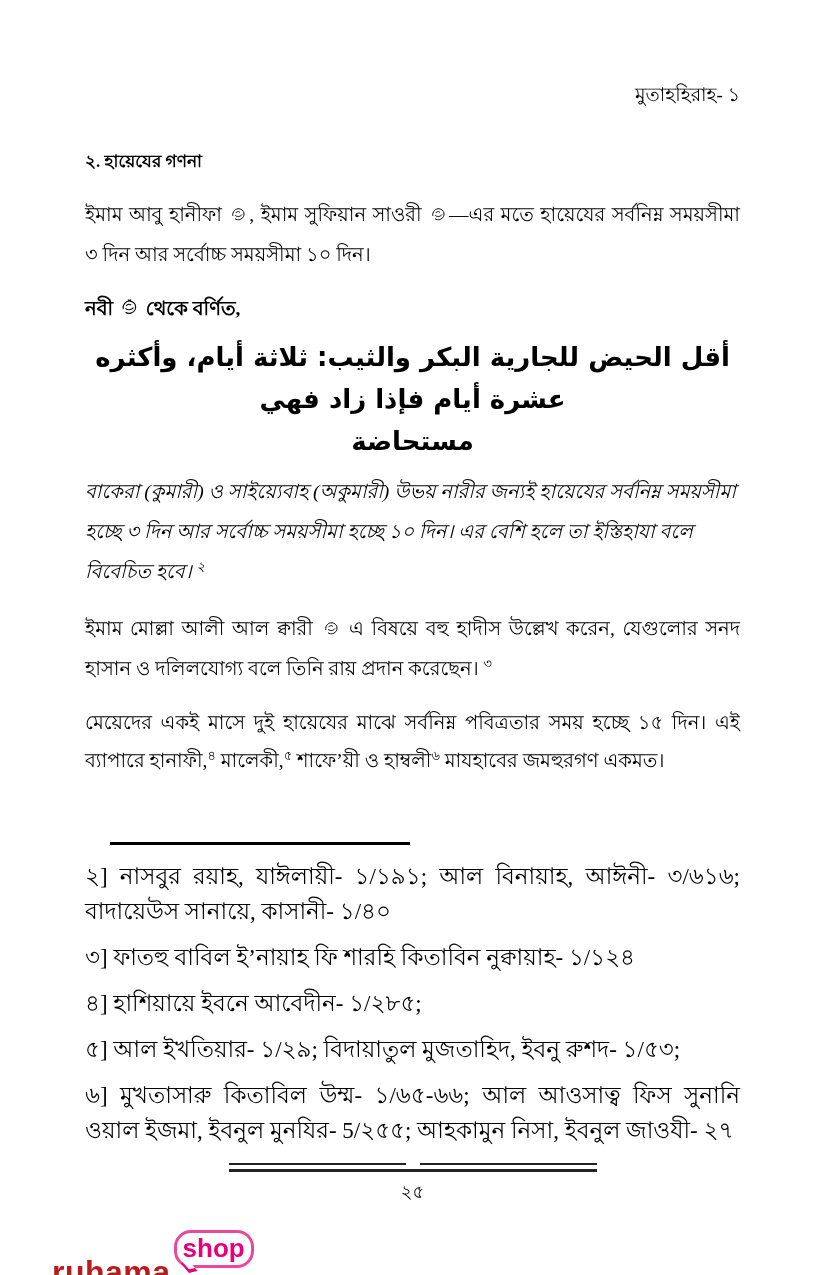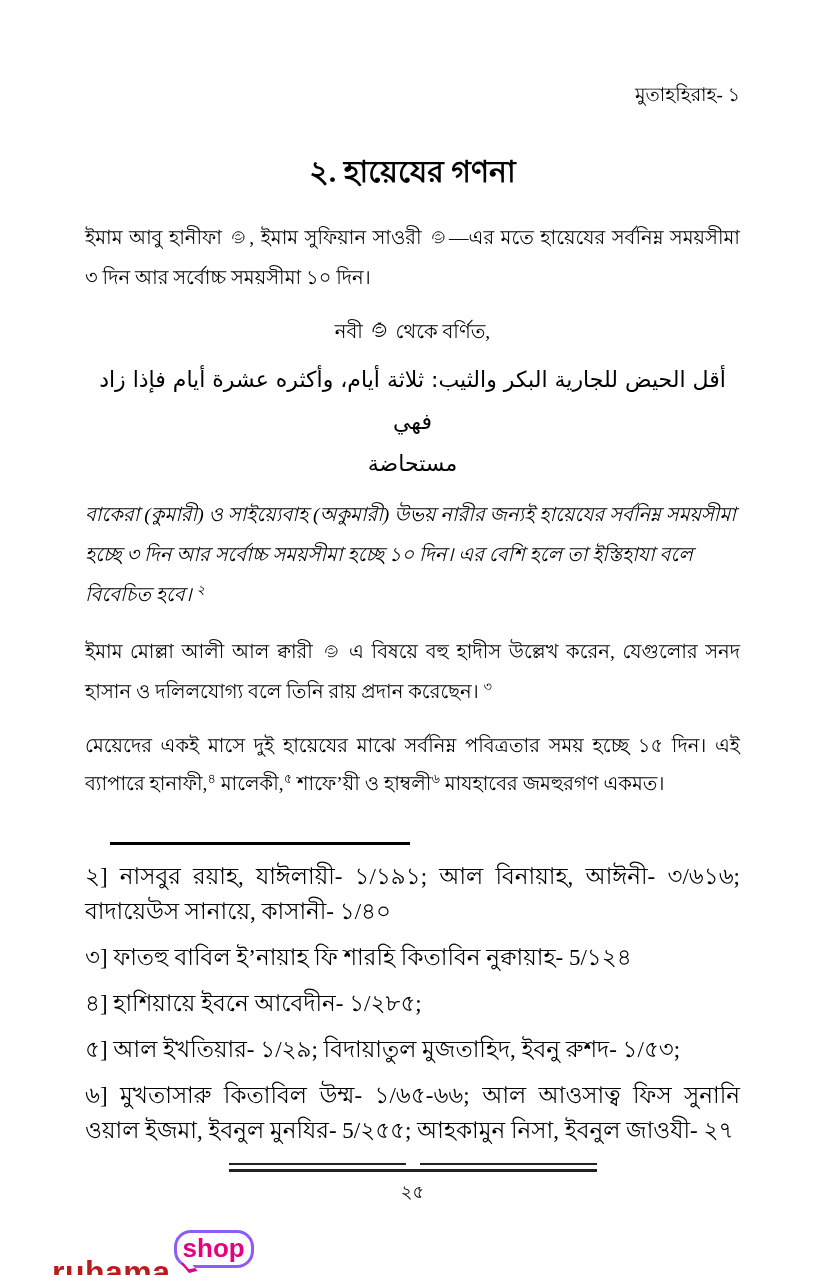--- a/index.html
+++ b/index.html
@@ -18,40 +18,40 @@
     top: 80px; left: 85px; right: 85px;
     text-align: right;
     font-size: 19px;
     color: #000;
   }
   .content {
     position: absolute;
     top: 148px; left: 85px; right: 85px;
   }
   .section-heading {
-    font-size: 30px;
+    font-size: 17px;
     font-weight: bold;
     margin-bottom: 20px;
-    text-align: center;
   }
   .body-para {
     font-size: 19.5px;
     line-height: 38px;
     text-align: justify;
     margin-bottom: 16px;
     margin-top: 11px;
   }
-  .intro-line { margin-bottom: 6px; text-align: center; }
+  .intro-line { margin-bottom: 6px; text-align: left; font-weight: bold; }
   .arabic-block {
     direction: rtl;
     text-align: center;
     font-family: "DejaVu Sans", sans-serif;
-    font-size: 22px;
+    font-size: 26px;
     line-height: 42px;
     margin-bottom: 10px;
+    font-weight: bold;
   }
   .translation-block {
     font-style: italic;
     font-size: 19.5px;
     line-height: 40px;
     text-align: left;
     margin-bottom: 18px;
   }
   sup.fn-ref {
     font-size: 13px;
@@ -120,21 +120,21 @@
   .logo-ruhama {
     font-size: 32px;
     font-weight: bold;
     color: #b91c1c;
     letter-spacing: 0.5px;
     margin-top: 48px;
   }
   .logo-bubble {
     position: relative;
     display: inline-block;
-    border: 3px solid #8b5cf6;
+    border: 3px solid #ec4899;
     border-radius: 17px;
     padding: 0 6px 1px 6px;
     margin-left: 3px;
     background: #fff;
   }
   .logo-shop {
     font-size: 26px;
     font-weight: bold;
     color: #e6007e;
   }
@@ -196,21 +196,21 @@
           </svg></span><span> এ বিষয়ে বহু হাদীস উল্লেখ করেন, যেগুলোর সনদ হাসান ও দলিলযোগ্য বলে তিনি রায় প্রদান করেছেন। </span><sup class="fn-ref">৩</sup></p>
 
 
     <p class="body-para"><span>মেয়েদের একই মাসে দুই হায়েযের মাঝে সর্বনিম্ন পবিত্রতার সময় হচ্ছে ১৫ দিন। এই ব্যাপারে হানাফী,</span><sup class="fn-ref">৪</sup><span> মালেকী,</span><sup class="fn-ref">৫</sup><span> শাফে’য়ী ও হাম্বলী</span><sup class="fn-ref">৬</sup><span> মাযহাবের জমহুরগণ একমত।</span></p>
 
   </div>
 
   <div class="footnotes">
     <div class="fn-separator"></div>
     <p class="footnote"><span>২]</span><span> নাসবুর রয়াহ, যাঈলায়ী- ১/১৯১; আল বিনায়াহ, আঈনী- ৩/৬১৬; বাদায়েউস সানায়ে, কাসানী- ১/৪০</span></p>
-    <p class="footnote"><span>৩]</span><span> ফাতহু বাবিল ই’নায়াহ ফি শারহি কিতাবিন নুক্বায়াহ- 5/১২৪</span></p>
+    <p class="footnote"><span>৩]</span><span> ফাতহু বাবিল ই’নায়াহ ফি শারহি কিতাবিন নুক্বায়াহ- ১/১২৪</span></p>
     <p class="footnote"><span>৪]</span><span> হাশিয়ায়ে ইবনে আবেদীন- ১/২৮৫;</span></p>
     <p class="footnote"><span>৫]</span><span> আল ইখতিয়ার- ১/২৯; বিদায়াতুল মুজতাহিদ, ইবনু রুশদ- ১/৫৩;</span></p>
     <p class="footnote"><span>৬]</span><span> মুখতাসারু কিতাবিল উম্ম- ১/৬৫-৬৬; আল আওসাত্ব ফিস সুনানি ওয়াল ইজমা, ইবনুল মুনযির- 5/২৫৫; আহকামুন নিসা, ইবনুল জাওযী- ২৭</span></p>
   </div>
 
   <div class="end-rule">
     <div class="rule-top">
         <span class="seg"></span>
         <span class="seg"></span>
       </div>

